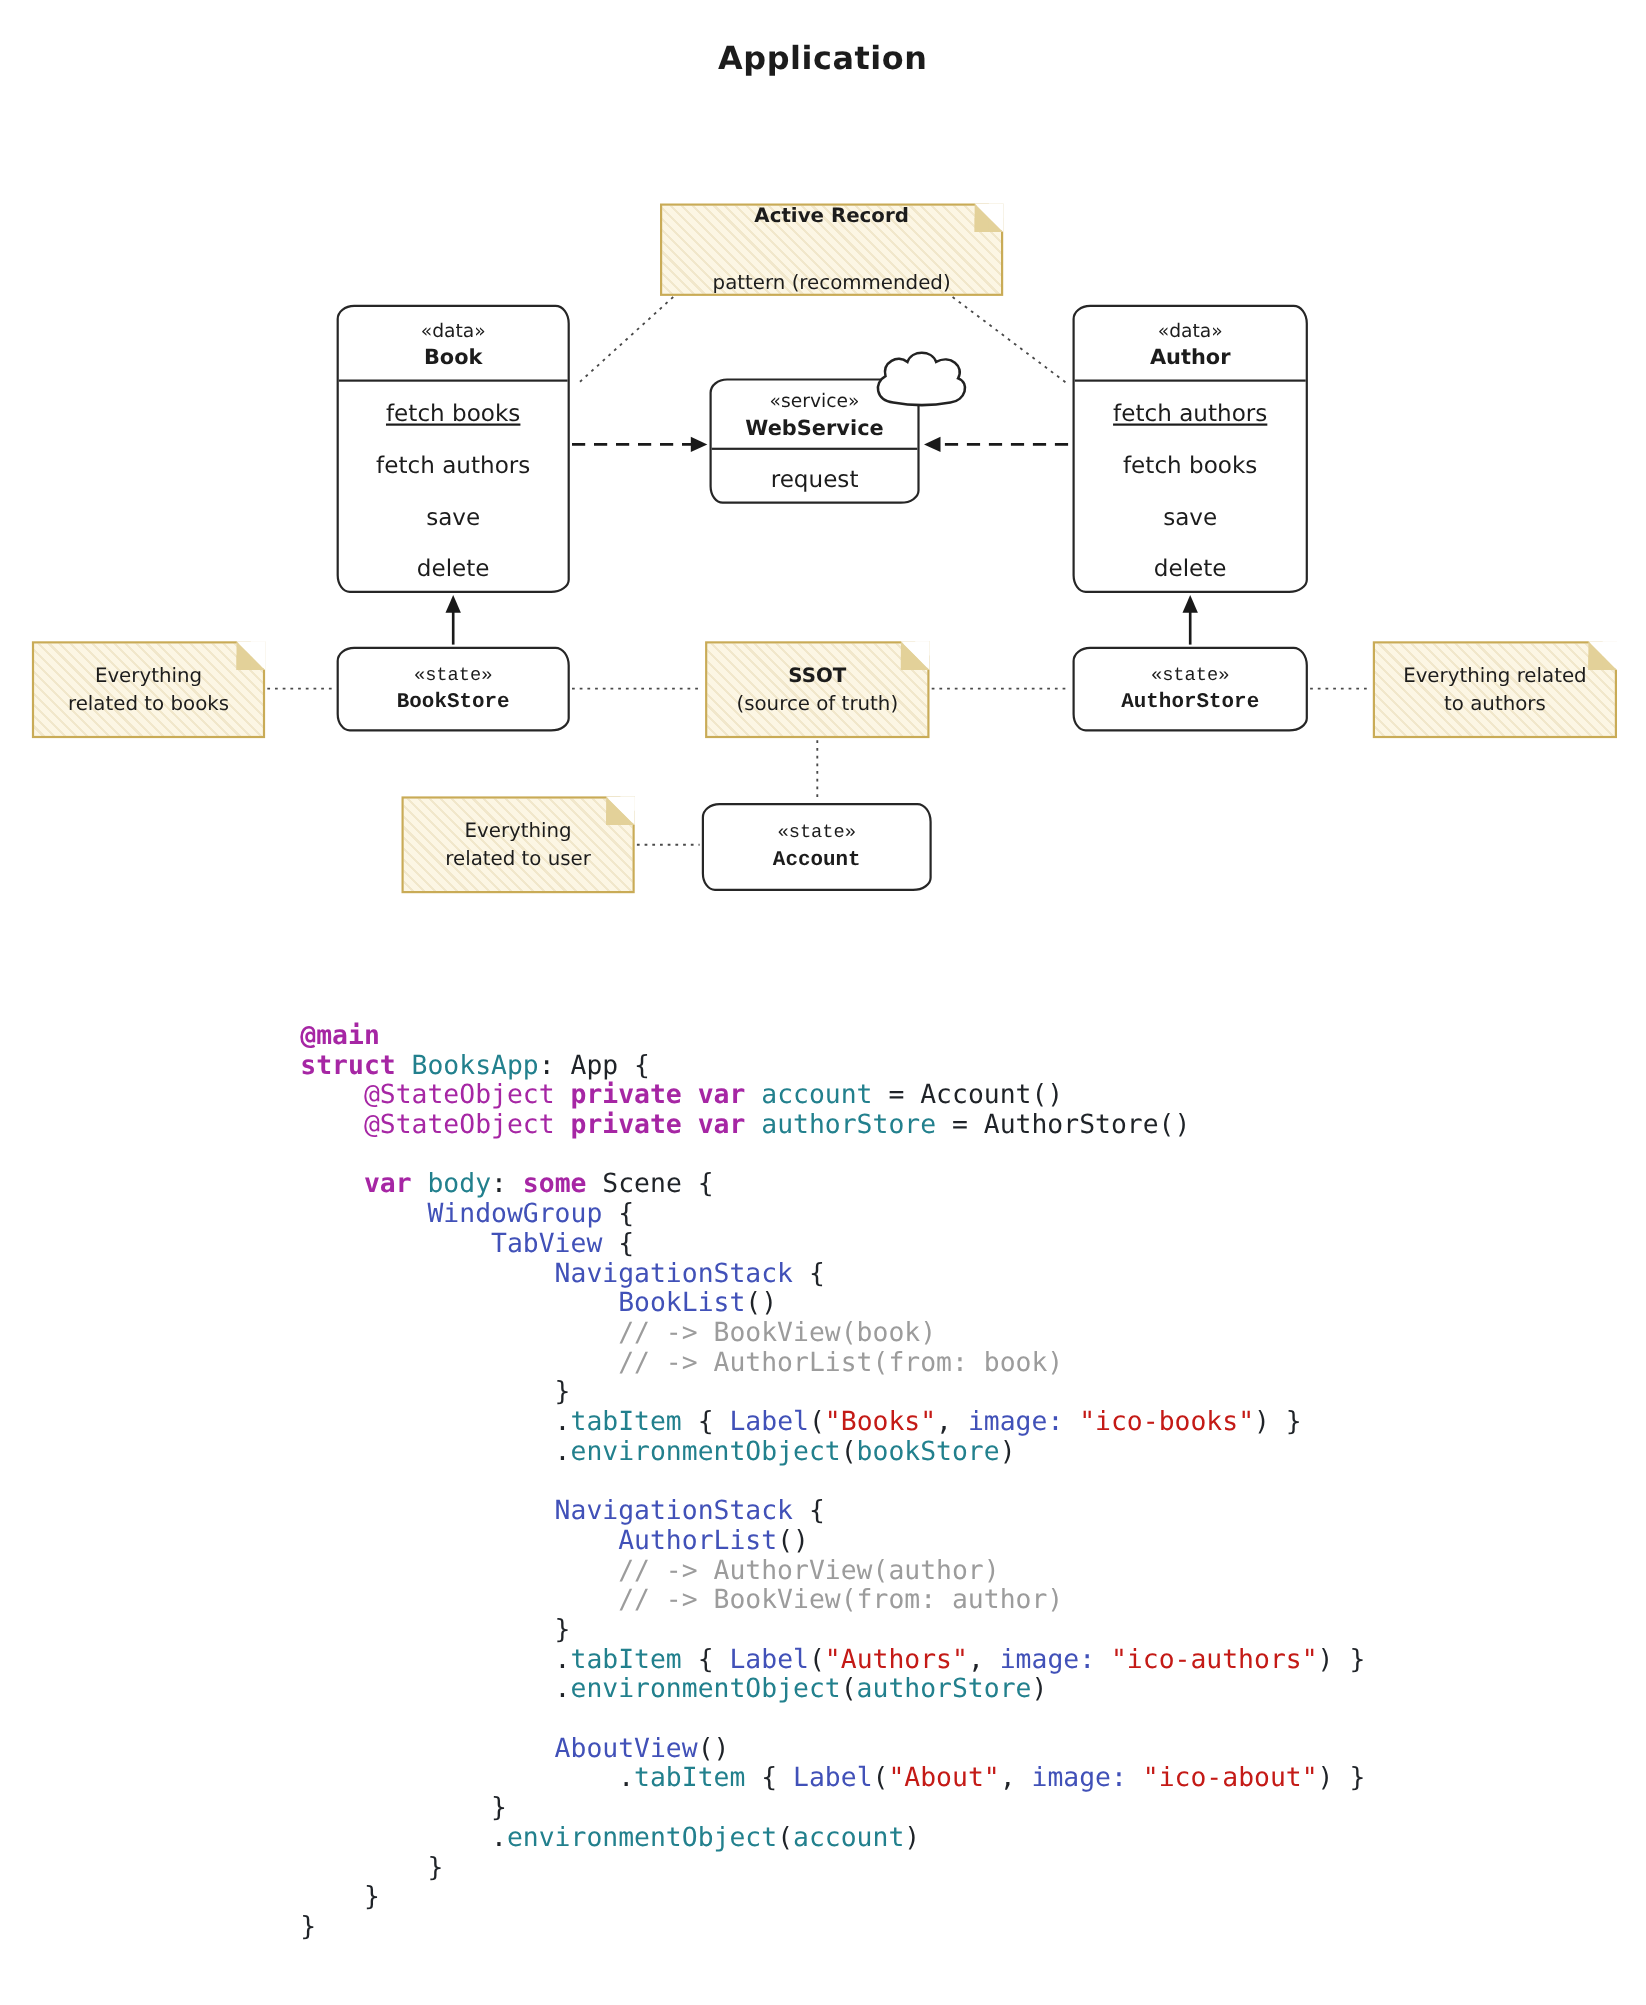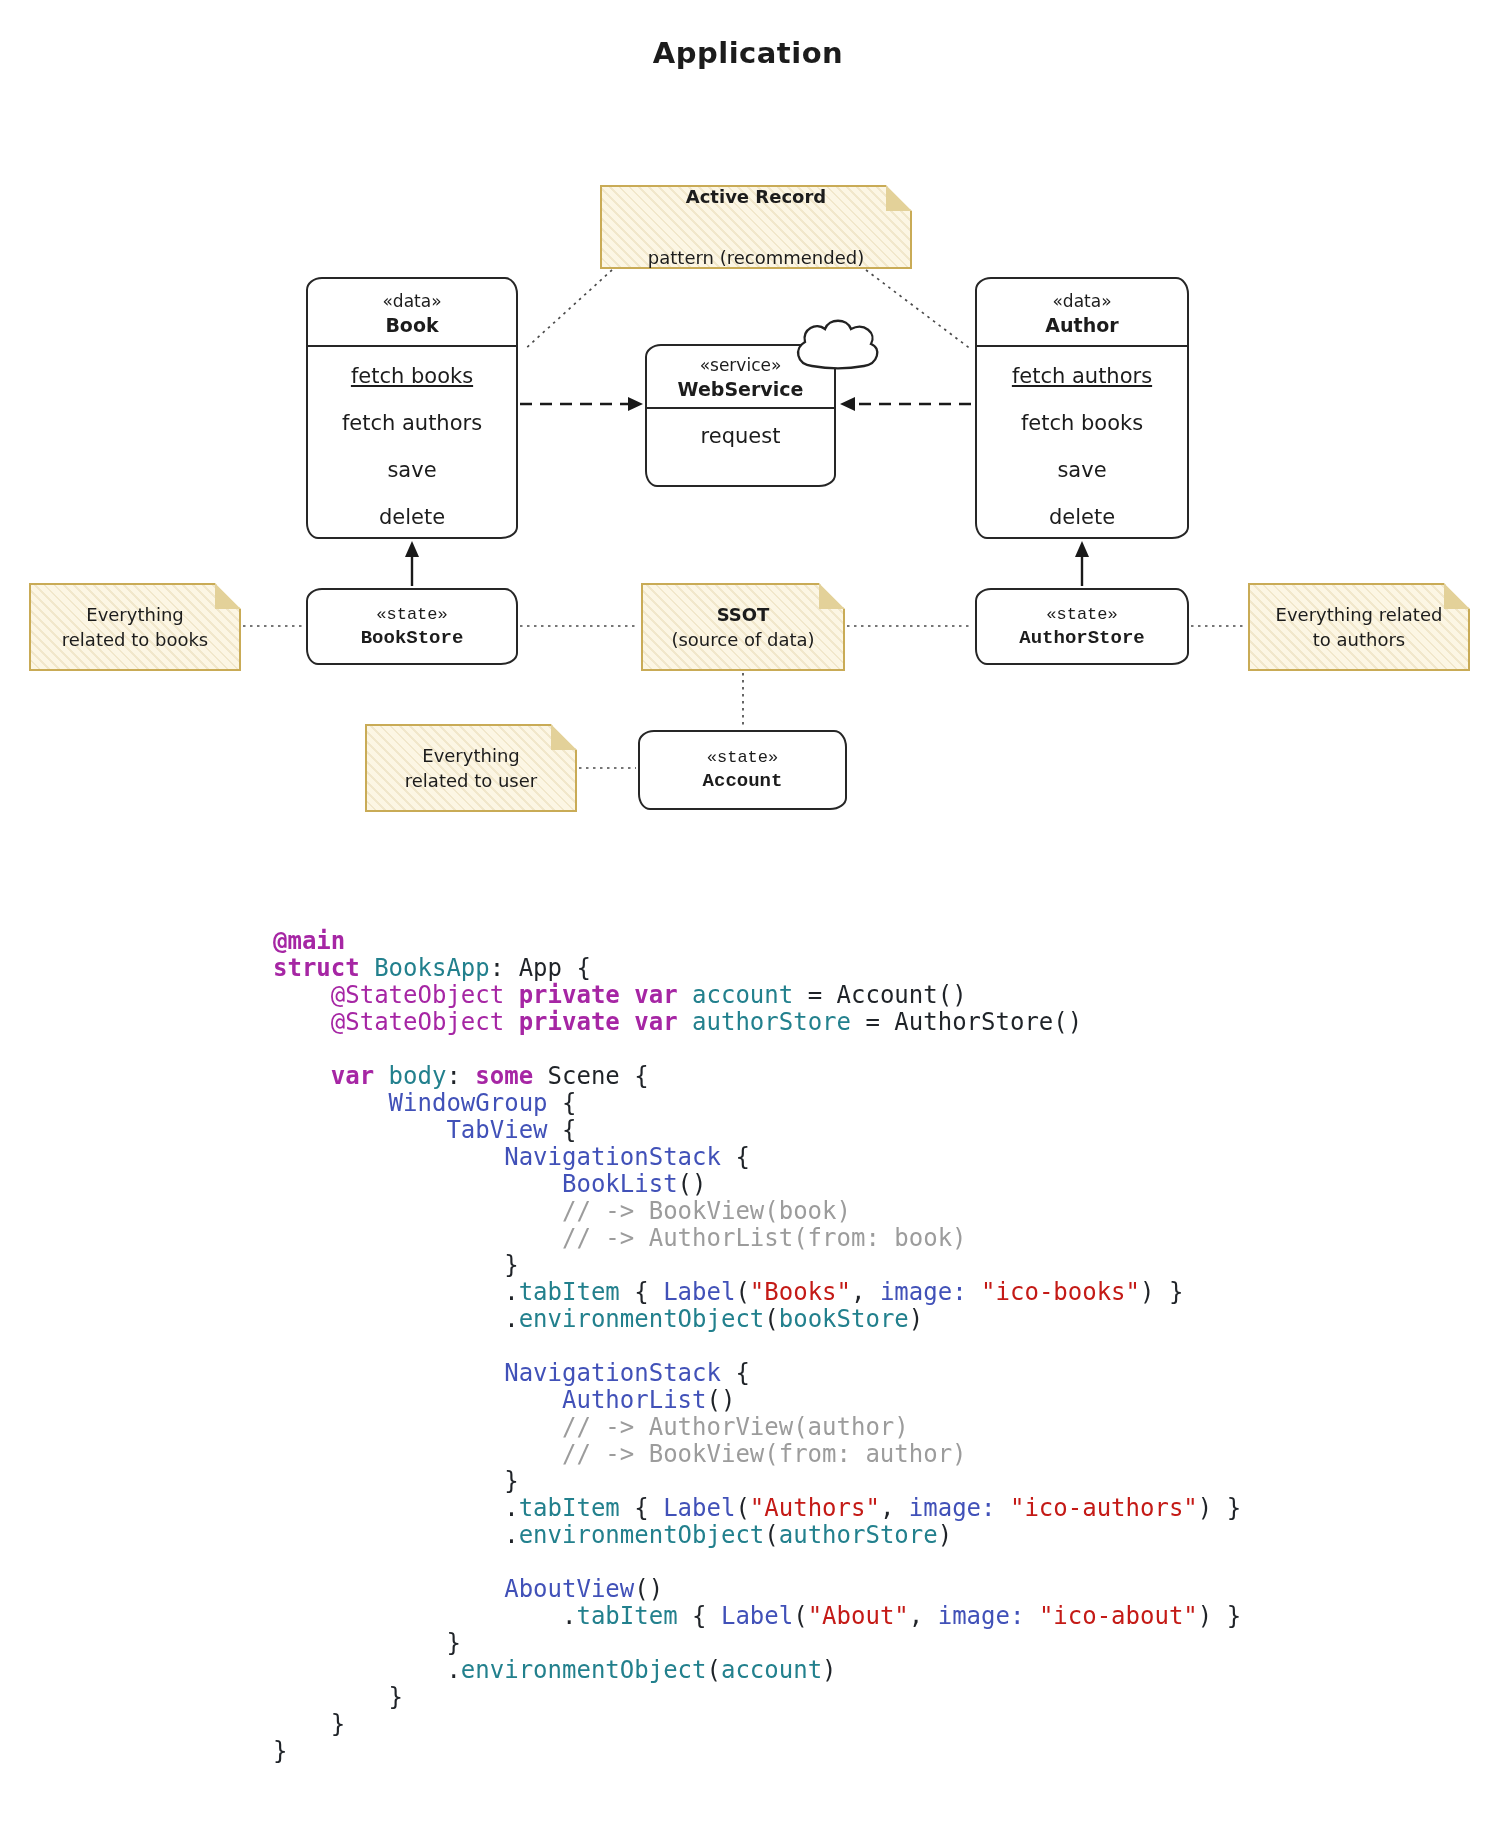--- a/index.html
+++ b/index.html
@@ -108,21 +108,21 @@
     <div class="note-line">pattern (recommended)</div>
   </div>
 
   <div class="note" style="left:29px; top:583px; width:212px; height:88px;">
     <div class="note-line">Everything</div>
     <div class="note-line">related to books</div>
   </div>
 
   <div class="note" style="left:641px; top:583px; width:204px; height:88px;">
     <div class="note-line bold">SSOT</div>
-    <div class="note-line">(source of data)</div>
+    <div class="note-line">(source of truth)</div>
   </div>
 
   <div class="note" style="left:1248px; top:583px; width:222px; height:88px;">
     <div class="note-line">Everything related</div>
     <div class="note-line">to authors</div>
   </div>
 
   <div class="note" style="left:365px; top:724px; width:212px; height:88px;">
     <div class="note-line">Everything</div>
     <div class="note-line">related to user</div>
@@ -147,21 +147,21 @@
       <div class="uml-name">Author</div>
     </div>
     <div class="uml-body methods-lg">
         <div class="method underline">fetch authors</div>
         <div class="method">fetch books</div>
         <div class="method">save</div>
         <div class="method">delete</div>
       </div>
   </div>
 
-  <div class="uml rounded with-sep" style="left:645px; top:344px; width:191px; height:143px;">
+  <div class="uml rounded with-sep" style="left:645px; top:344px; width:191px; height:114px;">
     <div class="uml-head" style="padding-top:9px; padding-bottom:7px;">
       <div class="stereotype">«service»</div>
       <div class="uml-name">WebService</div>
     </div>
     <div class="uml-body methods-sm">
         <div class="method">request</div>
       </div>
   </div>
 
   <div class="uml rounded state" style="left:306px; top:588px; width:212px; height:77px;">

